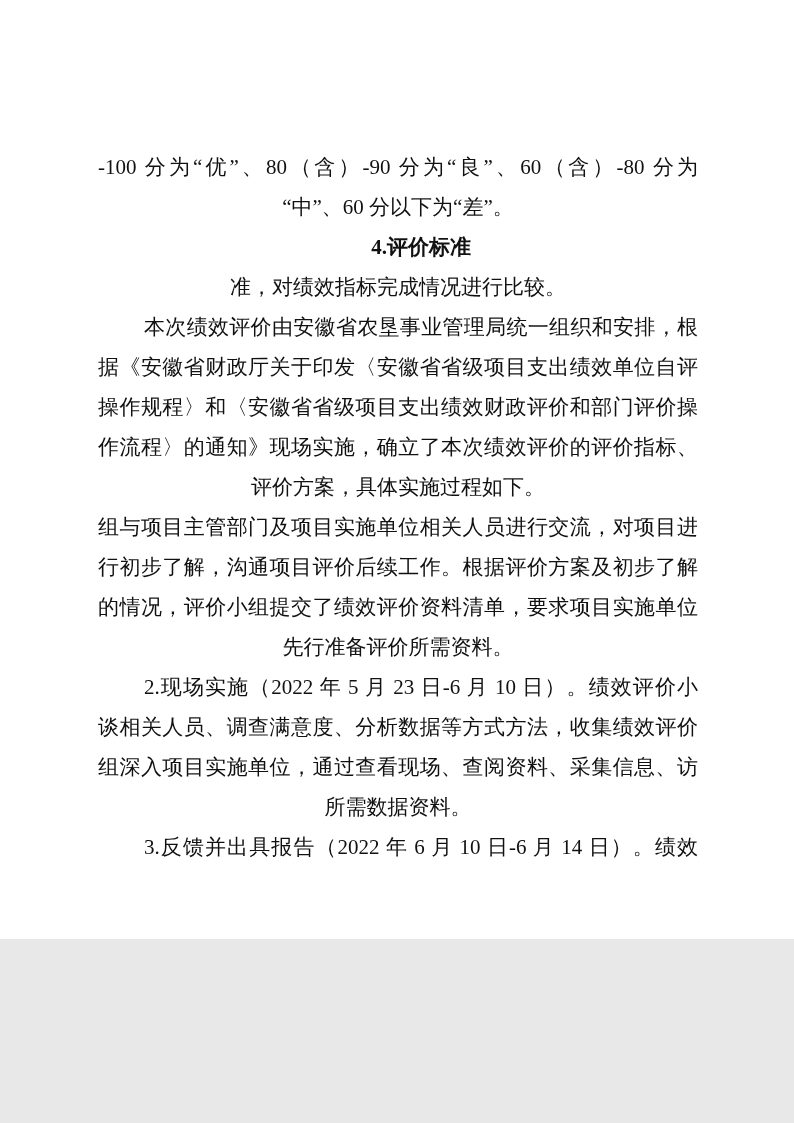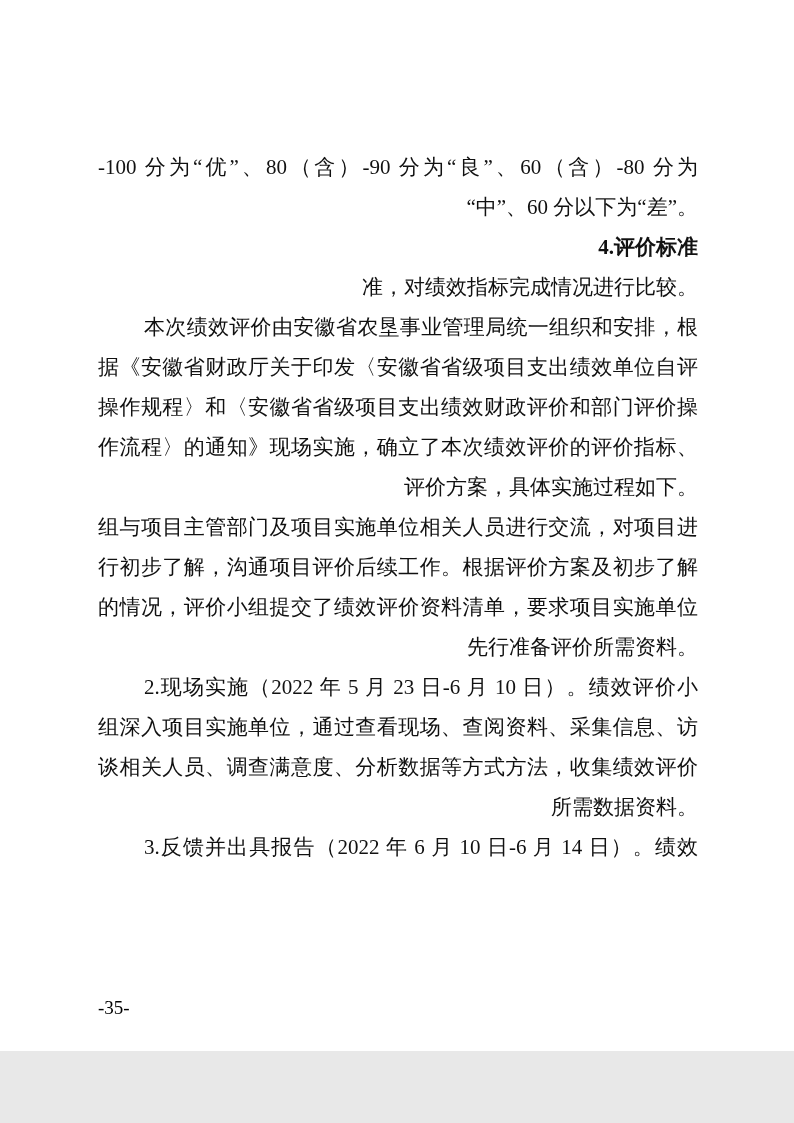--- a/index.html
+++ b/index.html
@@ -1,36 +1,36 @@
 <!DOCTYPE html>
 <html><head>
 <meta charset="utf-8">
 <style>
   html, body { margin: 0; padding: 0; background: #e8e8e8; }
   .page {
     position: relative;
     width: 794px;
-    height: 1051px;
+    height: 939px;
     background: #ffffff;
     font-family: "Liberation Serif", "DejaVu Serif", serif;
     color: #111111;
     overflow: hidden;
     margin: 0 auto;
   }
   .content {
     position: absolute;
     left: 98px;
     top: 147px;
     width: 600px;
   }
   .line {
     height: 40px;
     line-height: 40px;
     font-size: 21px;
-    text-align: right;
+    text-align: center;
     overflow: hidden;
     white-space: nowrap;
   }
   
   .line.j {
     white-space: normal;
     text-align: justify;
     text-align-last: justify;
     text-justify: inter-character;
   }
@@ -65,19 +65,19 @@
     <div class="line j in">本次绩效评价由安徽省农垦事业管理局统一组织和安排，根</div>
     <div class="line j">据《安徽省财政厅关于印发〈安徽省省级项目支出绩效单位自评</div>
     <div class="line j">操作规程〉和〈安徽省省级项目支出绩效财政评价和部门评价操</div>
     <div class="line j">作流程〉的通知》现场实施，确立了本次绩效评价的评价指标、</div>
     <div class="line">评价方案，具体实施过程如下。</div>
     <div class="line j">组与项目主管部门及项目实施单位相关人员进行交流，对项目进</div>
     <div class="line j">行初步了解，沟通项目评价后续工作。根据评价方案及初步了解</div>
     <div class="line j">的情况，评价小组提交了绩效评价资料清单，要求项目实施单位</div>
     <div class="line">先行准备评价所需资料。</div>
     <div class="line j in">2.现场实施（2022 年 5 月 23 日-6 月 10 日）。绩效评价小</div>
+    <div class="line j">谈相关人员、调查满意度、分析数据等方式方法，收集绩效评价</div>
     <div class="line j">组深入项目实施单位，通过查看现场、查阅资料、采集信息、访</div>
-    <div class="line j">谈相关人员、调查满意度、分析数据等方式方法，收集绩效评价</div>
     <div class="line">所需数据资料。</div>
     <div class="line j in">3.反馈并出具报告（2022 年 6 月 10 日-6 月 14 日）。绩效</div>
   </div>
   <div class="pagenum">-35-</div>
 </div>
 
 </body></html>

